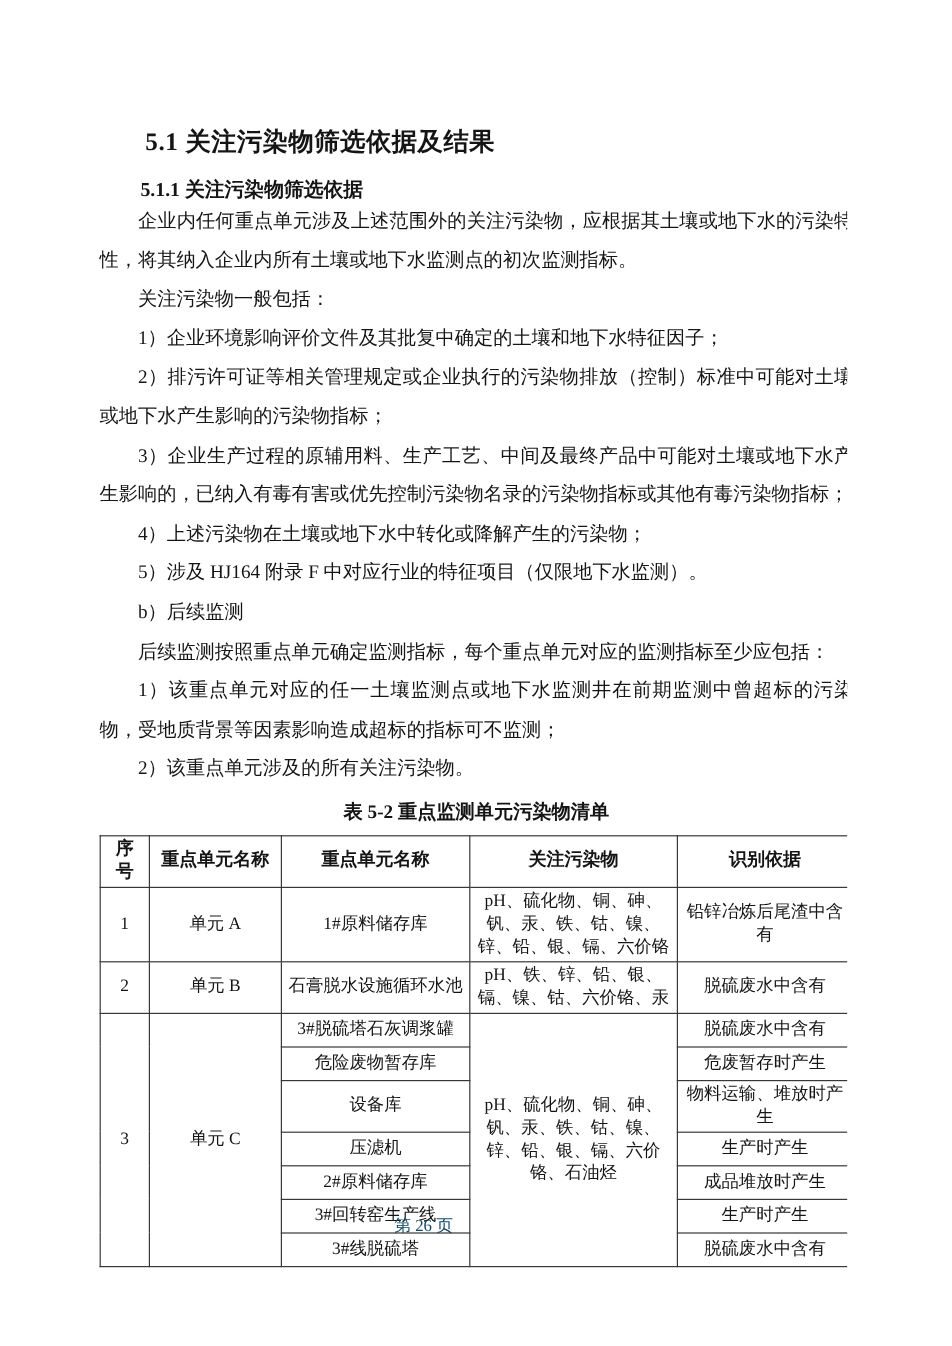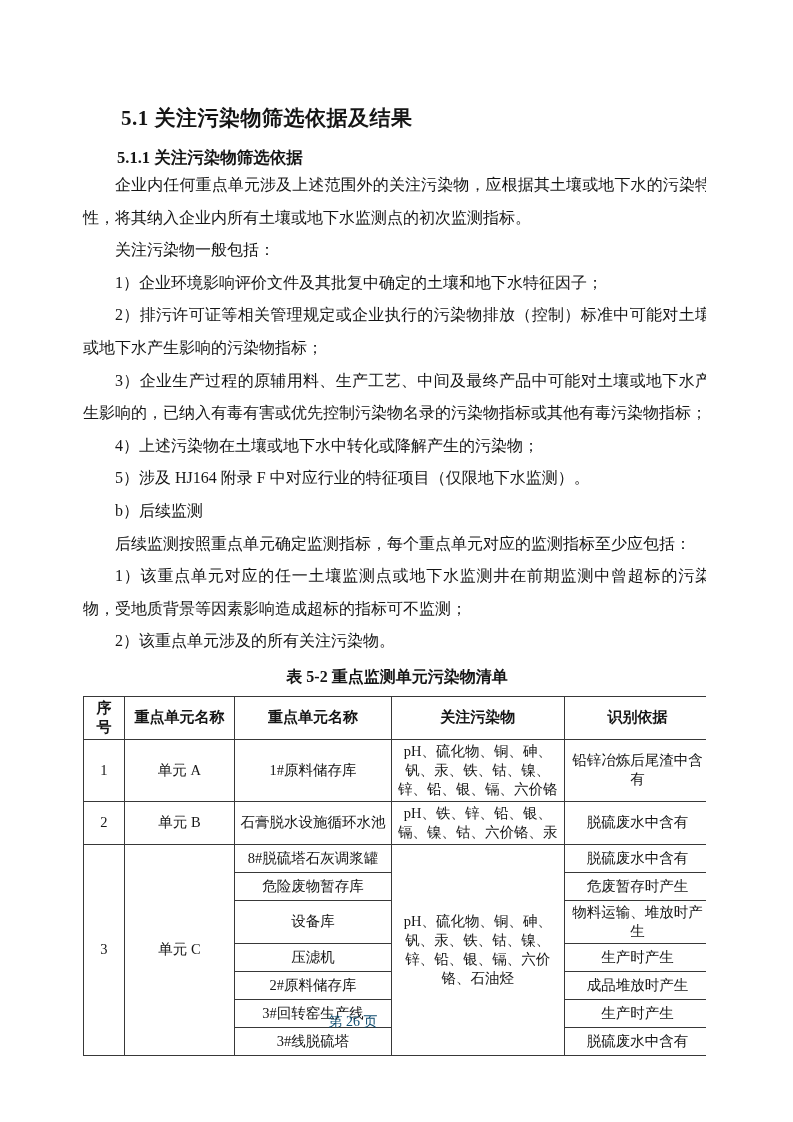--- a/index.html
+++ b/index.html
@@ -132,21 +132,21 @@
         <tr class="row2">
           <td>2</td>
           <td>单元 B</td>
           <td>石膏脱水设施循环水池</td>
           <td>pH、铁、锌、铅、银、镉、镍、钴、六价铬、汞</td>
           <td>脱硫废水中含有</td>
         </tr>
         <tr class="subrow">
           <td rowspan="7">3</td>
           <td rowspan="7">单元 C</td>
-          <td>8#脱硫塔石灰调浆罐</td>
+          <td>3#脱硫塔石灰调浆罐</td>
           <td rowspan="7">pH、硫化物、铜、砷、钒、汞、铁、钴、镍、锌、铅、银、镉、六价铬、石油烃</td>
           <td>脱硫废水中含有</td>
         </tr>
         <tr class="subrow">
           <td>危险废物暂存库</td>
           <td>危废暂存时产生</td>
         </tr>
         <tr class="subrow">
           <td>设备库</td>
           <td>物料运输、堆放时产生</td>

